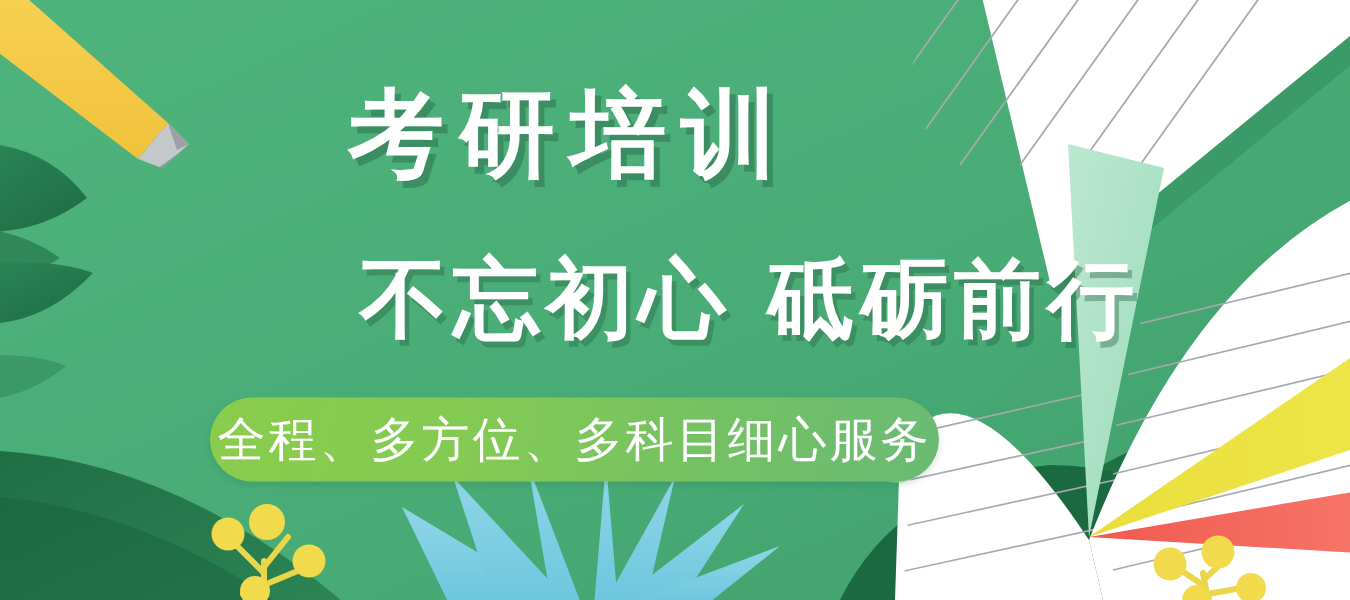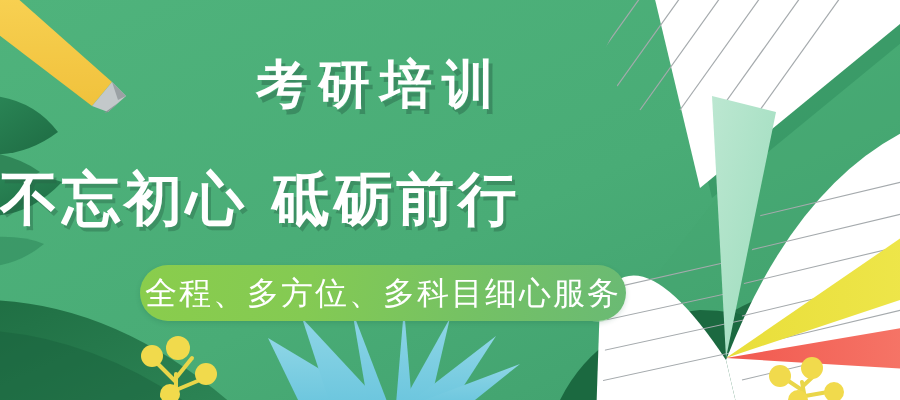--- a/index.html
+++ b/index.html
@@ -14,33 +14,33 @@
   #banner svg.layer{
     position:absolute;left:0;top:0;width:900px;height:400px;display:block;
   }
   .txtlayer{position:absolute;left:0;top:0;width:900px;height:400px;}
 
   
   .title{
     position:absolute;
     left:0;top:58px;width:760px;
     text-align:center;
-    font-size:52px;
+    font-size:64px;
     line-height:1.0;
     font-weight:bold;
     color:#ffffff;
     letter-spacing:10px;
     text-shadow:4px 5px 0 rgba(39,100,70,.45);
     white-space:nowrap;
   }
   
   .subtitle{
     position:absolute;
     left:0;top:170px;width:760px;
-    text-align:left;
+    text-align:right;
     font-size:58px;
     line-height:1.0;
     font-weight:bold;
     color:#ffffff;
     letter-spacing:4px;
     text-shadow:3px 4px 0 rgba(39,100,70,.40);
     white-space:nowrap;
   }
   
   .pill{

